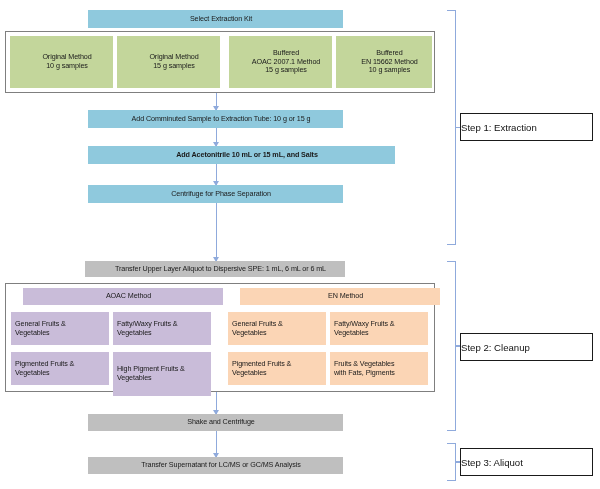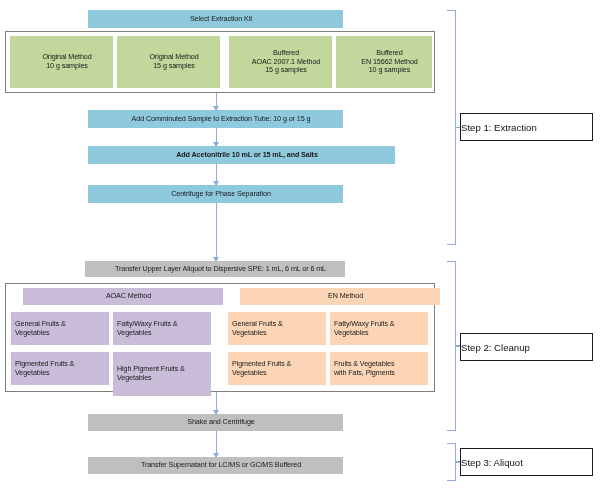--- a/index.html
+++ b/index.html
@@ -150,21 +150,21 @@
       <div class="head"></div>
   </div>
 
   <div class="box gray" style="left:88px; top:414px; width:255px; height:17px;">Shake and Centrifuge</div>
 
   <div class="arrow" style="left:211px; top:431px; height:26px;">
     <div class="shaft"></div>
       <div class="head"></div>
   </div>
 
-  <div class="box gray" style="left:88px; top:457px; width:255px; height:17px;">Transfer Supernatant for LC/MS or GC/MS Buffered</div>
+  <div class="box gray" style="left:88px; top:457px; width:255px; height:17px;">Transfer Supernatant for LC/MS or GC/MS Analysis</div>
 
   <div class="bracket" style="left:447px; top:10px; width:9px; height:235px;">
     <div class="cap-t"></div>
       <div class="vert"></div>
       <div class="cap-b"></div>
       <div class="nib"></div>
   </div>
   <div class="bracket" style="left:447px; top:261px; width:9px; height:170px;">
     <div class="cap-t"></div>
       <div class="vert"></div>

